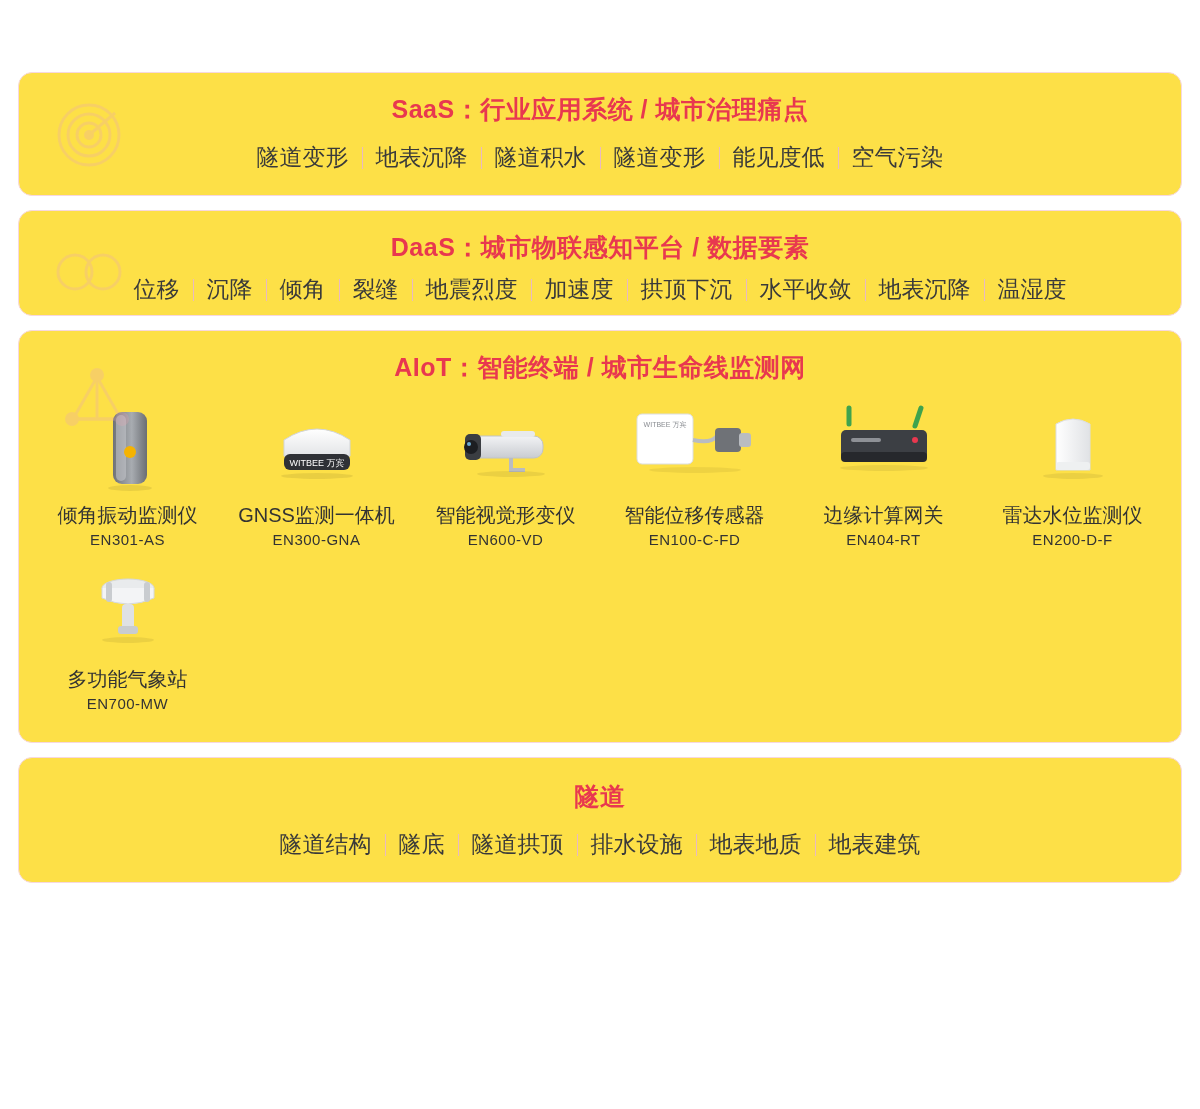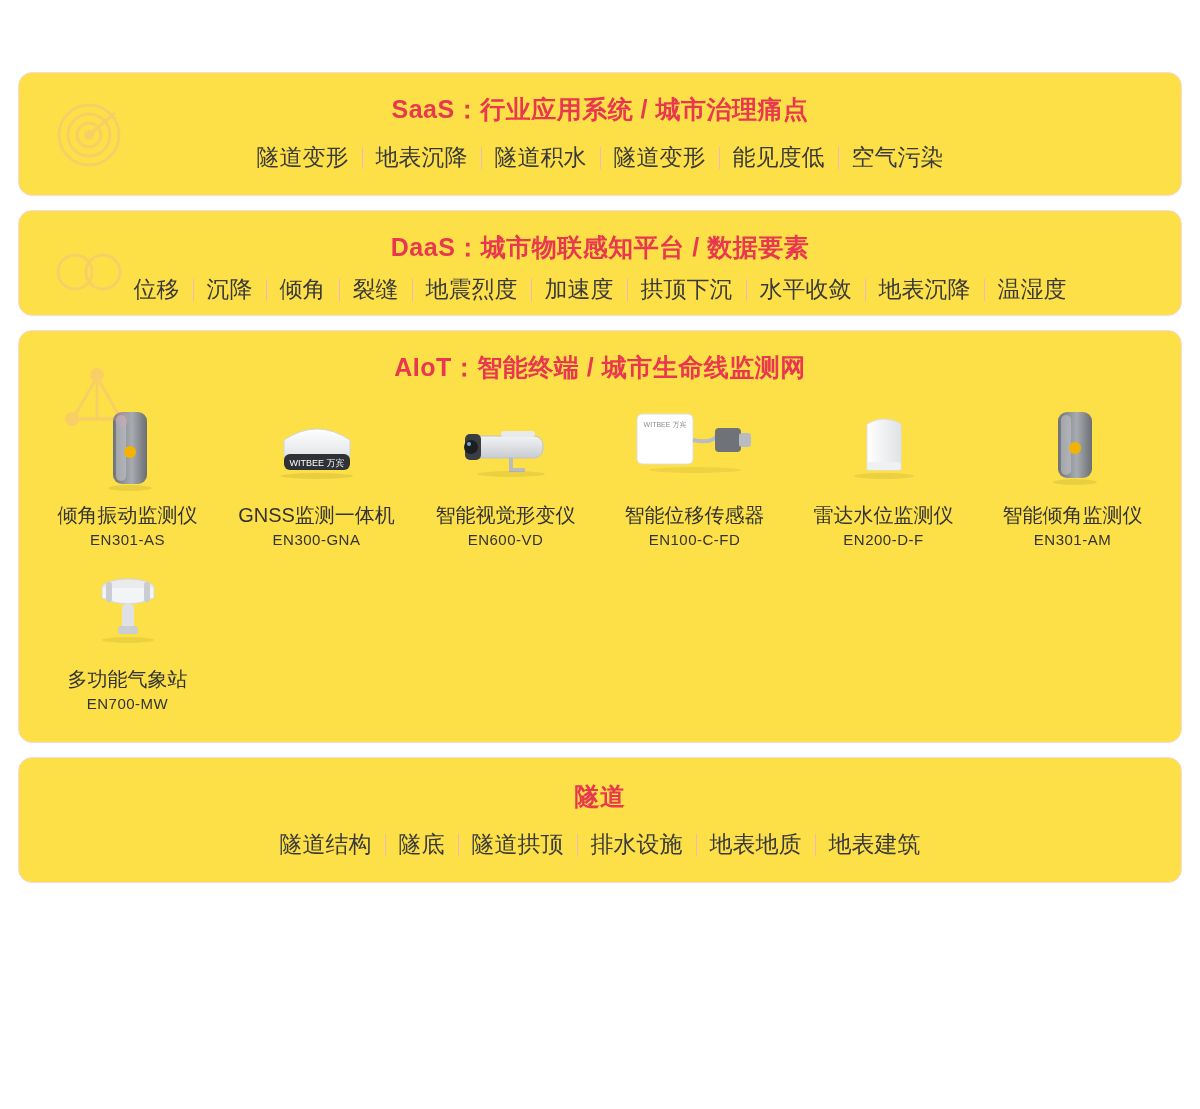--- a/index.html
+++ b/index.html
@@ -281,20 +281,35 @@
             <path d="M68 40 q18 4 24 -4" stroke="#b9bcc1" stroke-width="4" fill="none"></path>
             <rect x="90" y="28" width="26" height="24" rx="4" fill="#6f7277"></rect>
             <rect x="114" y="33" width="12" height="14" rx="3" fill="#b9bcc1"></rect>
             <ellipse cx="70" cy="70" rx="46" ry="3" fill="#000" opacity="0.06"></ellipse>
           </svg>
         </div>
         <div class="device-name">智能位移传感器</div>
         <div class="device-model">EN100-C-FD</div>
       </div>
 
+      <div class="device">
+        <div class="device-img">
+          <svg width="130" height="92" viewBox="0 0 130 92">
+            <path d="M30 24 l0 -16" stroke="#3fa34d" stroke-width="5" stroke-linecap="round"></path>
+            <path d="M96 26 l6 -18" stroke="#3fa34d" stroke-width="5" stroke-linecap="round"></path>
+            <rect x="22" y="30" width="86" height="30" rx="5" fill="#3c3f44"></rect>
+            <rect x="22" y="52" width="86" height="10" rx="4" fill="#26282c"></rect>
+            <rect x="32" y="38" width="30" height="4" rx="2" fill="#8e9196"></rect>
+            <circle cx="96" cy="40" r="3" fill="#e8384f"></circle>
+            <ellipse cx="65" cy="68" rx="44" ry="3" fill="#000" opacity="0.07"></ellipse>
+          </svg>
+        </div>
+        <div class="device-name">边缘计算网关</div>
+        <div class="device-model">EN404-RT</div>
+      </div>
 
 
 
       <div class="device">
         <div class="device-img">
           <svg width="110" height="92" viewBox="0 0 110 92">
             <defs>
               <linearGradient id="gF" x1="0" y1="0" x2="1" y2="0">
                 <stop offset="0%" stop-color="#ffffff"></stop>
                   <stop offset="100%" stop-color="#e0e2e5"></stop>
@@ -302,39 +317,20 @@
             </defs>
             <path d="M38 24 q17 -10 34 0 l0 46 l-34 0 z" fill="url(#gF)" stroke="#dcdee1"></path>
             <rect x="38" y="62" width="34" height="8" rx="3" fill="#eef0f1"></rect>
             <ellipse cx="55" cy="76" rx="30" ry="3" fill="#000" opacity="0.07"></ellipse>
           </svg>
         </div>
         <div class="device-name">雷达水位监测仪</div>
         <div class="device-model">EN200-D-F</div>
       </div>
 
-      <div class="device">
-        <div class="device-img">
-          <svg width="86" height="92" viewBox="0 0 86 92">
-            <defs>
-              <linearGradient id="gG" x1="0" y1="0" x2="1" y2="0">
-                <stop offset="0%" stop-color="#6f7277"></stop>
-                  <stop offset="55%" stop-color="#a8acb1"></stop>
-                  <stop offset="100%" stop-color="#6b6e73"></stop>
-              </linearGradient>
-            </defs>
-            <rect x="28" y="12" width="34" height="66" rx="9" fill="url(#gG)"></rect>
-            <rect x="31" y="15" width="10" height="60" rx="5" fill="#c6c9cd" opacity="0.55"></rect>
-            <circle cx="45" cy="48" r="6" fill="#f5b301"></circle>
-            <ellipse cx="45" cy="82" rx="22" ry="3" fill="#000" opacity="0.08"></ellipse>
-          </svg>
-        </div>
-        <div class="device-name">智能倾角监测仪</div>
-        <div class="device-model">EN301-AM</div>
-      </div>
 
       <div class="device">
         <div class="device-img">
           <svg width="100" height="92" viewBox="0 0 100 92">
             <ellipse cx="50" cy="24" rx="26" ry="9" fill="#e9ebed" stroke="#d5d8db"></ellipse>
             <path d="M24 24 l0 10 q26 12 52 0 l0 -10" fill="#f3f4f6" stroke="#d5d8db"></path>
             <rect x="28" y="18" width="6" height="20" rx="3" fill="#c9ccd0"></rect>
             <rect x="66" y="18" width="6" height="20" rx="3" fill="#c9ccd0"></rect>
             <rect x="44" y="40" width="12" height="26" rx="4" fill="#dfe1e4"></rect>
             <rect x="40" y="62" width="20" height="8" rx="3" fill="#c9ccd0"></rect>

